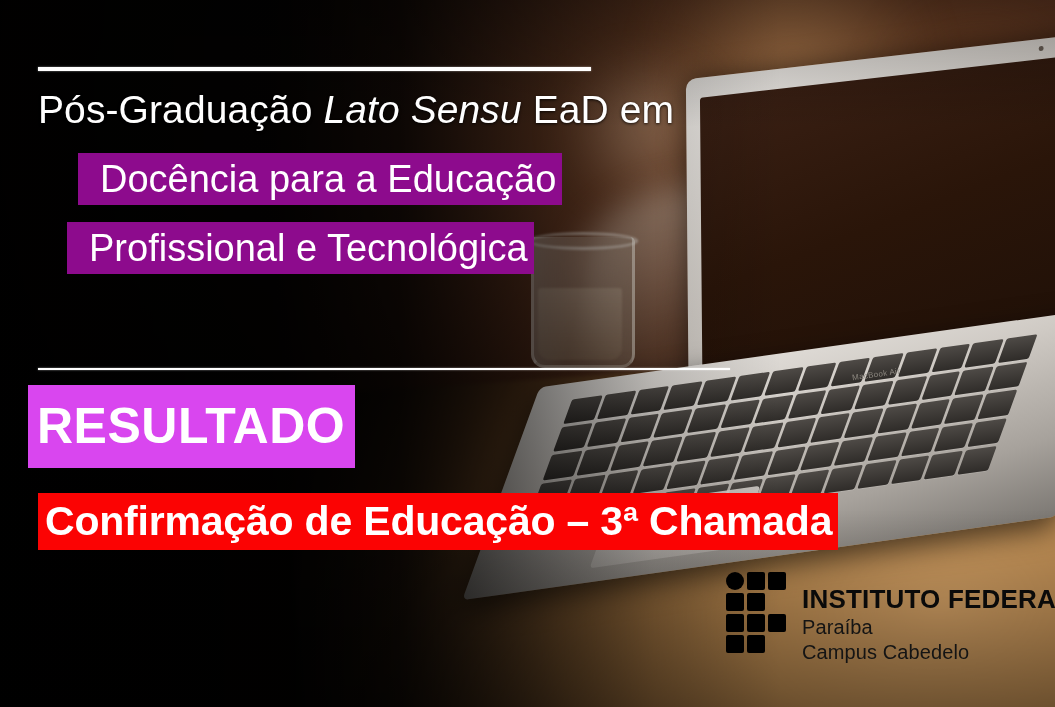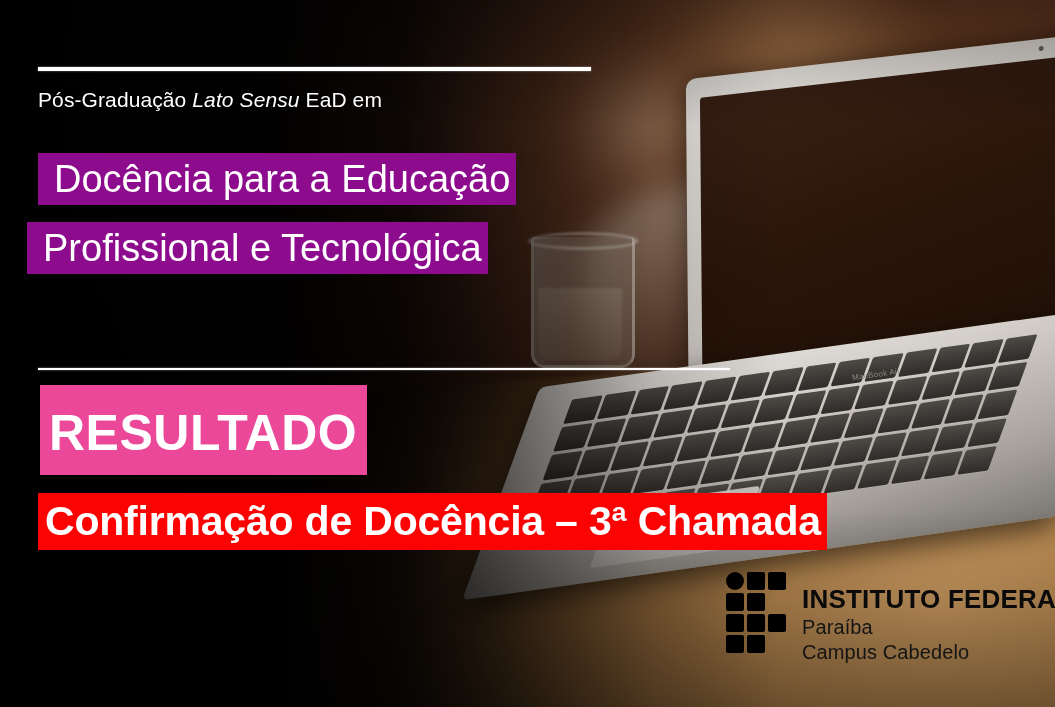--- a/index.html
+++ b/index.html
@@ -162,51 +162,52 @@
     position: absolute;
     background: #ffffff;
     box-shadow: 0 0 2px rgba(255,255,255,.6);
   }
   .rule-top    { left: 38px; top: 67px;  width: 553px; height: 4px; }
   .rule-middle { left: 38px; top: 368px; width: 692px; height: 2px; }
 
   .kicker {
     position: absolute; left: 38px; top: 88px;
     color: #ffffff;
-    font-size: 21px;
+    font-size: 39px;
     line-height: 1.12;
     letter-spacing: .1px;
     white-space: nowrap;
     text-shadow: 0 1px 3px rgba(0,0,0,.8);
   }
   .kicker .ital { font-style: italic; }
 
   .hl {
     position: absolute;
     color: #ffffff;
     white-space: nowrap;
     display: inline-block;
   }
   .hl-purple {
     background: #8d0b8d;
     font-size: 38px;
     line-height: 52px;
-    padding: 0 6px 0 16px;
+    padding: 0 6px 0 22px;
+    margin-left: 40px;
   }
   .title-line1 { left: 38px; top: 153px; }
   .title-line2 { left: 27px; top: 222px; }
 
   .hl-green {
-    left: 40px; top: 385px;
-    background: #ec4899;
+    left: 28px; top: 385px;
+    background: #d946ef;
     font-size: 50px;
     line-height: 83px;
     font-weight: bold;
     letter-spacing: .5px;
-    padding: 7px 10px 0 9px;
+    padding: 0 10px 0 9px;
   }
 
   .hl-red {
     left: 38px; top: 493px;
     background: #fb0303;
     font-size: 41px;
     line-height: 57px;
     font-weight: bold;
     letter-spacing: -.2px;
     padding: 0 6px 0 7px;
@@ -358,21 +359,21 @@
     </div>
 
     <span class="hl hl-purple title-line1">Docência para a Educação</span>
 
     <span class="hl hl-purple title-line2">Profissional e Tecnológica</span>
 
     <div class="rule rule-middle"></div>
 
     <span class="hl hl-green">RESULTADO</span>
 
-    <span class="hl hl-red">Confirmação de Docência – 3ª Chamada</span>
+    <span class="hl hl-red">Confirmação de Educação – 3ª Chamada</span>
 
     <div class="logo">
       <div class="logo-mark">
         <i class="circle"></i>
           <i></i>
           <i></i>
         <i></i>
           <i></i>
           <i class="empty"></i>
         <i></i>

